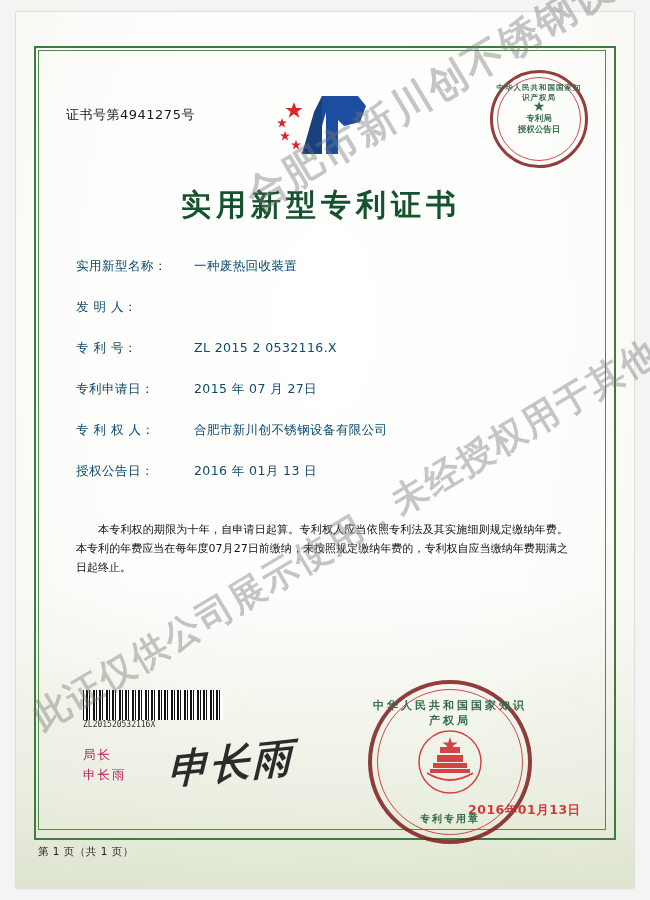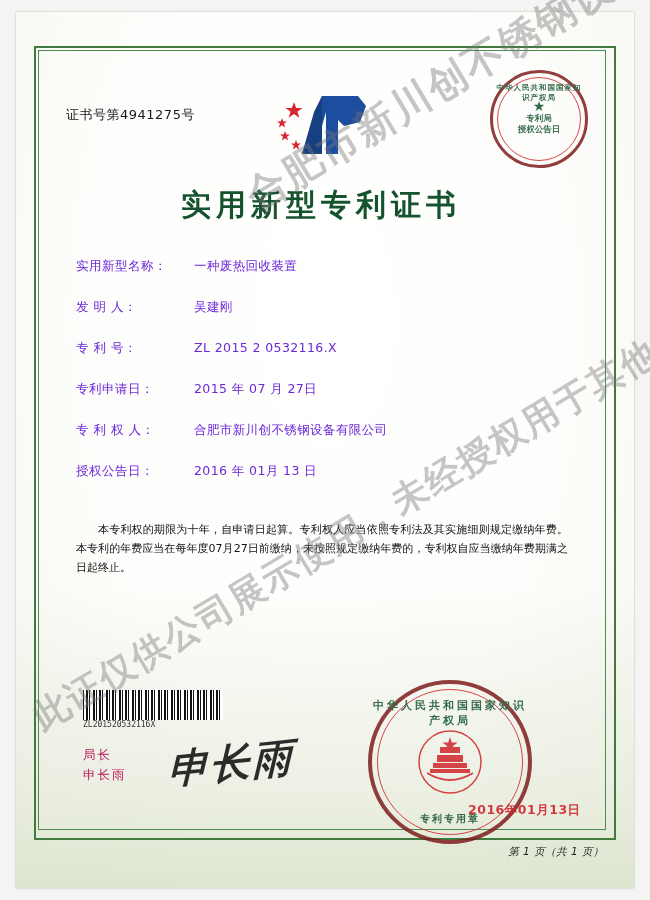--- a/index.html
+++ b/index.html
@@ -106,21 +106,21 @@
     position: absolute;
     left: 38px;
     top: 208px;
     width: 500px;
   }
   .field {
     display: flex;
     align-items: baseline;
     margin-bottom: 24px;
     font-size: 12.5px;
-    color: #6d28d9;
+    color: #0c4a6e;
   }
   .field .lbl {
     width: 118px;
     flex: 0 0 118px;
     letter-spacing: 0.5px;
   }
   .field .val {
     flex: 1 1 auto;
     letter-spacing: 0.4px;
   }
@@ -274,25 +274,24 @@
     color: #d0262b;
     font-weight: bold;
     letter-spacing: 0.5px;
     opacity: 0.9;
   }
 
   .footer {
     position: absolute;
     left: 0; right: 0;
     top: 795px;
-    text-align: right;
+    text-align: left;
     font-size: 10.5px;
     color: #222;
     letter-spacing: 0.5px;
-    font-style: italic;
   }
 
   
   .watermark {
     position: absolute;
     left: 0;
     top: 0;
     width: 650px;
     height: 900px;
     pointer-events: none;
@@ -350,21 +349,20 @@
 
     <div class="title">实用新型专利证书</div>
 
     <div class="fields">
       <div class="field">
         <div class="lbl">实用新型名称：</div>
         <div class="val">一种废热回收装置</div>
       </div>
       <div class="field">
         <div class="lbl">发 明 人：</div>
-        <div class="val">吴建刚</div>
       </div>
       <div class="field">
         <div class="lbl">专 利 号：</div>
         <div class="val">ZL 2015 2 0532116.X</div>
       </div>
       <div class="field">
         <div class="lbl">专利申请日：</div>
         <div class="val">2015 年 07 月 27日</div>
       </div>
       <div class="field">

